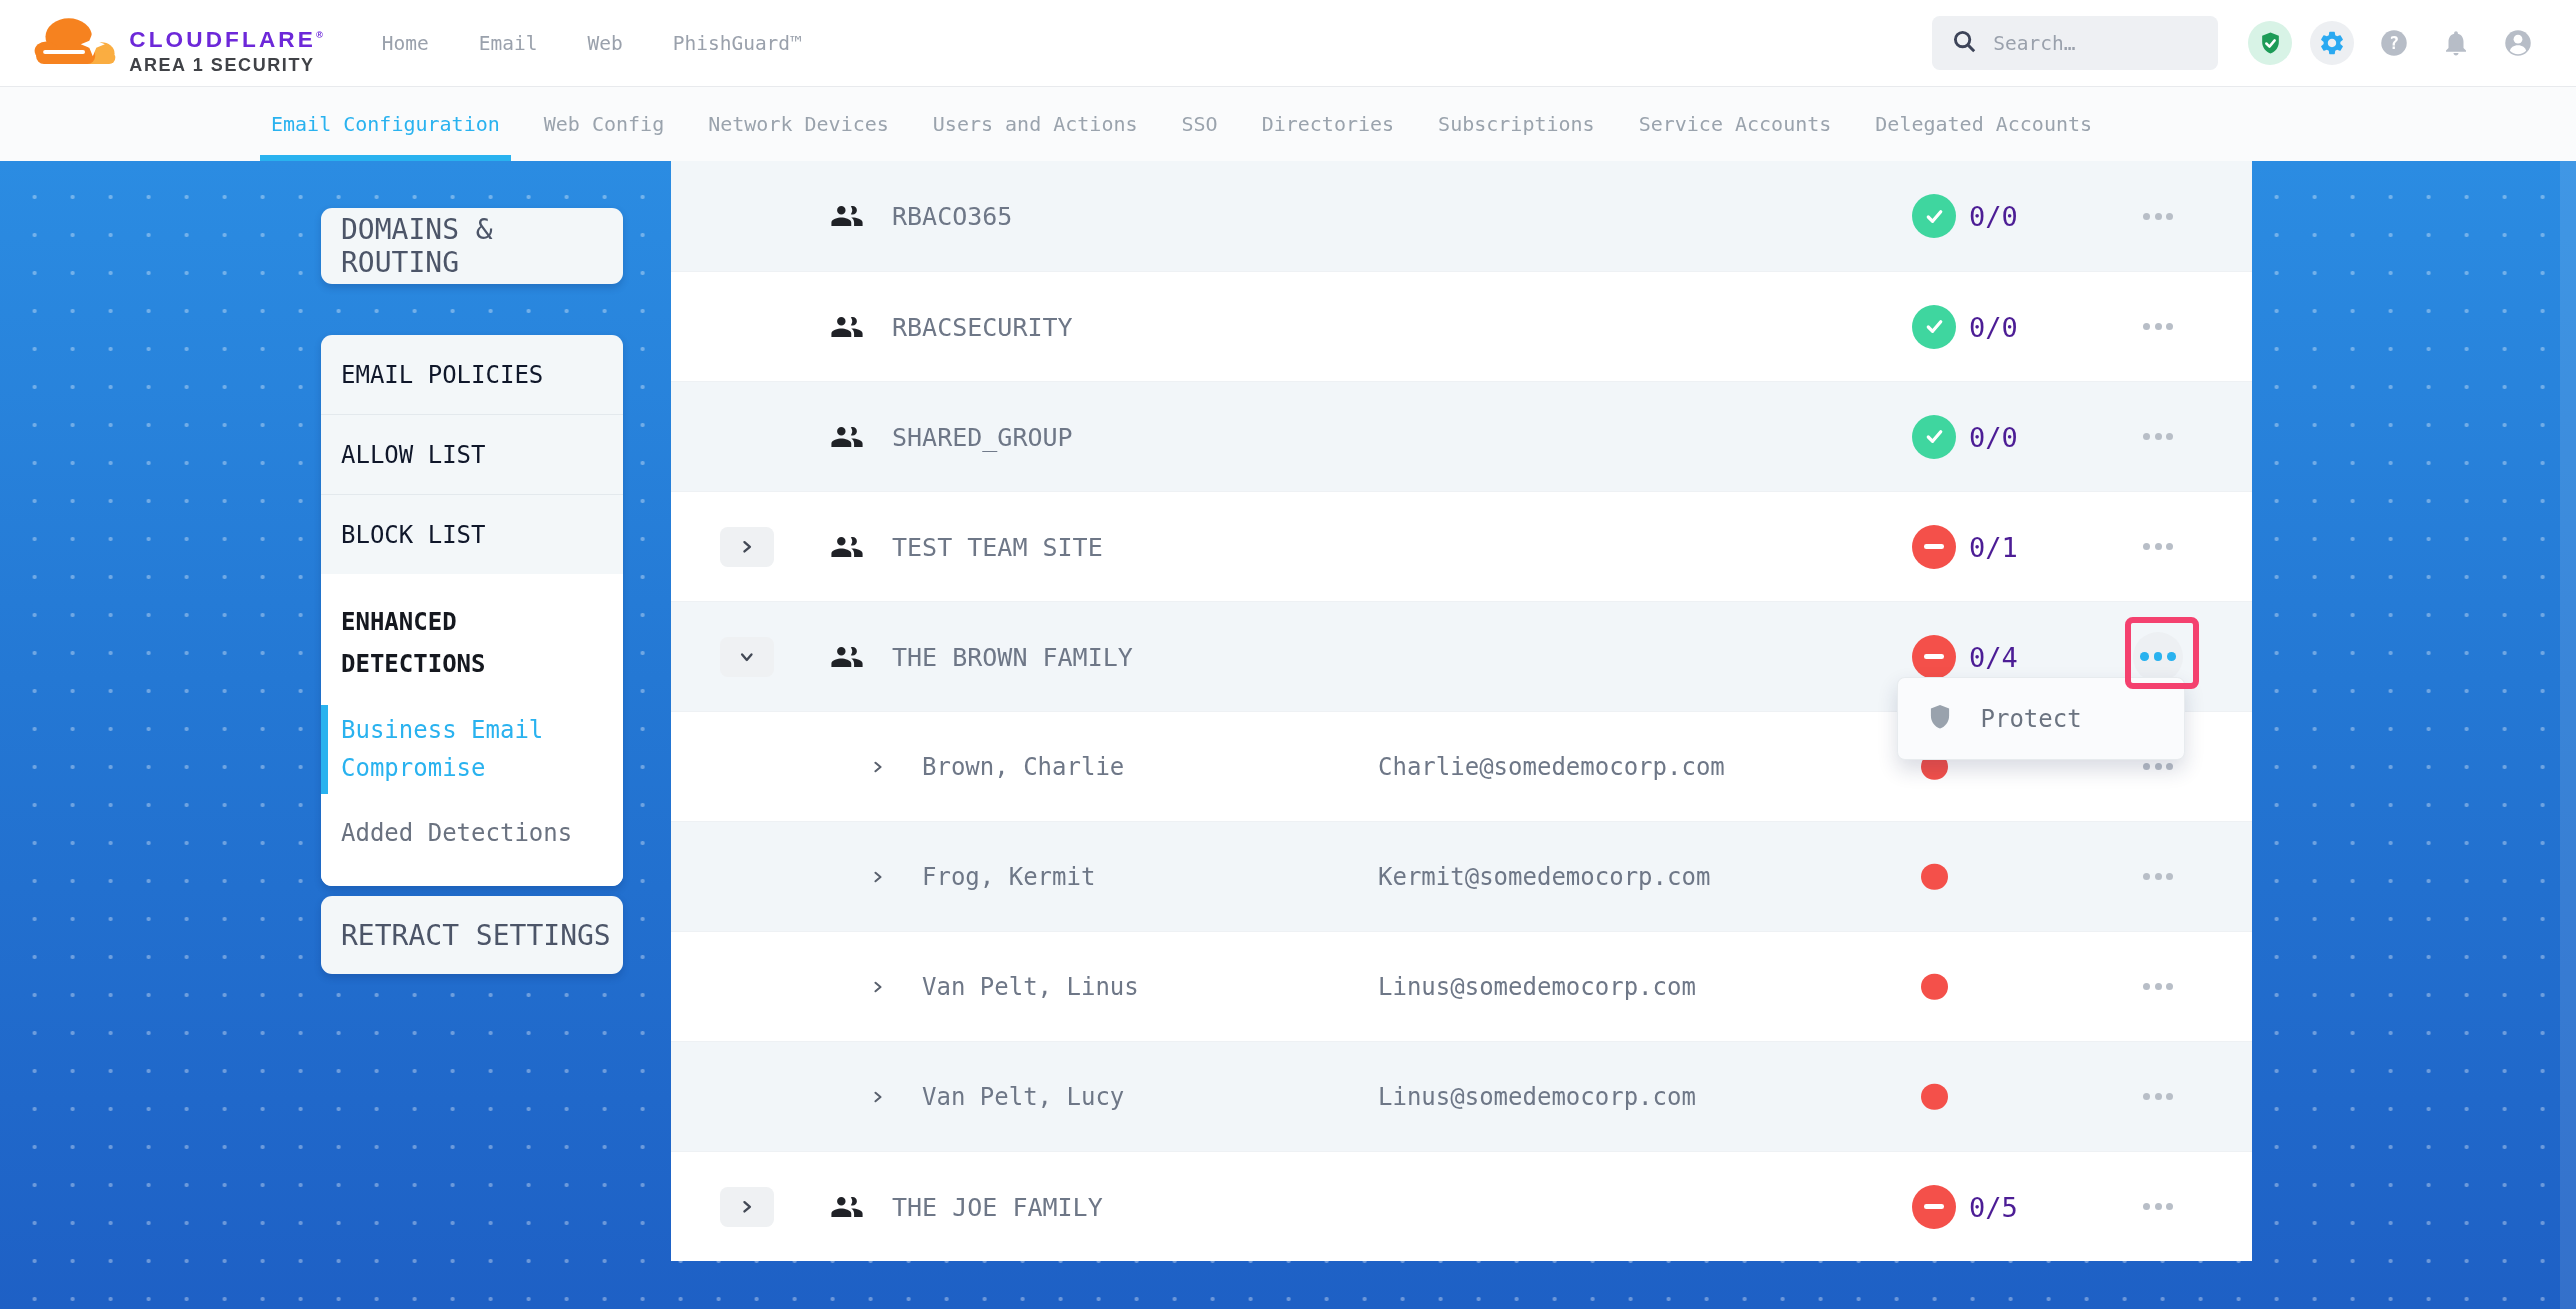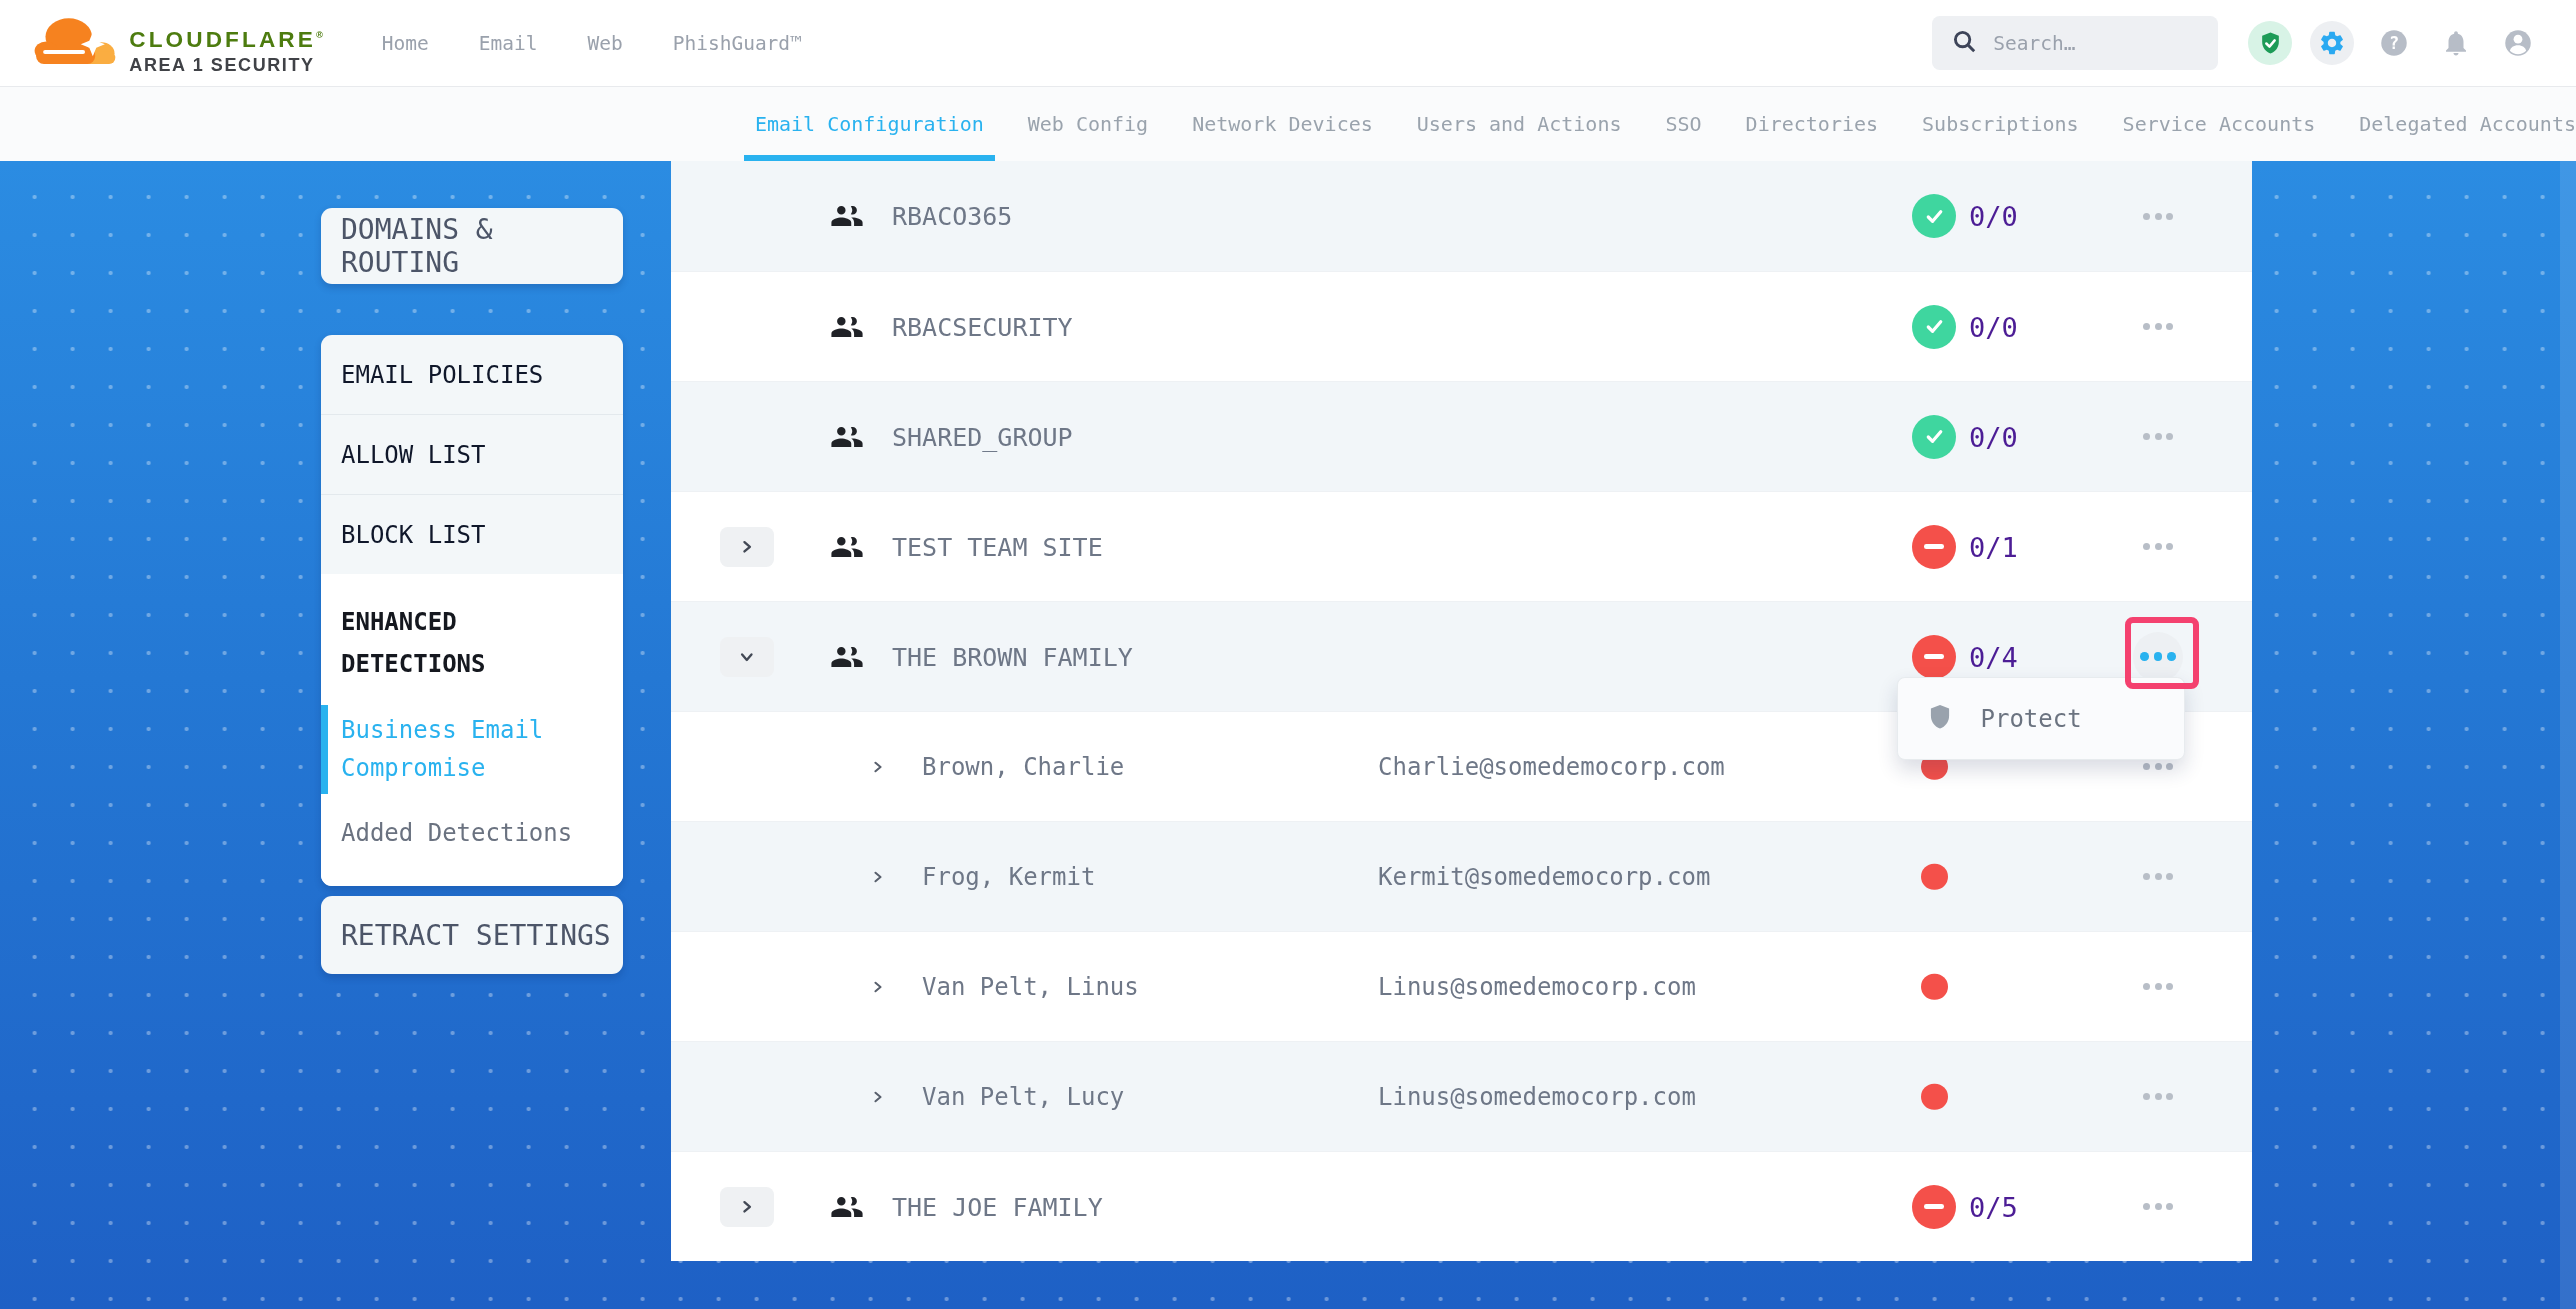--- a/index.html
+++ b/index.html
@@ -5,40 +5,40 @@
   html,body{margin:0;padding:0;background:#0c2d55;}
   #stage{position:relative;width:2576px;height:1309px;overflow:hidden;
          font-family:"DejaVu Sans Mono","Liberation Mono",monospace;
          --accent:#29b2ef; --green:#3fd69f; --red:#f4504a; --pink:#f4416f;}
   
   .header{position:absolute;top:0;left:0;right:0;height:86px;background:#ffffff;
           border-bottom:1.6px solid #e8eaed;display:flex;align-items:center;z-index:5;}
   .logo-wrap{margin-left:33px;display:flex;align-items:flex-start;gap:9.3px;}
   .logo-txt{display:flex;flex-direction:column;margin-top:17px;}
   .brand{font-family:"Liberation Sans","DejaVu Sans",sans-serif;font-weight:bold;
-         font-size:22.6px;letter-spacing:3.1px;color:#4d7c0f;line-height:1;}
+         font-size:22.6px;letter-spacing:3.1px;color:#6d28d9;line-height:1;}
   .brand sup{font-size:9.3px;letter-spacing:0;}
   .brand-sub{font-family:"Liberation Sans","DejaVu Sans",sans-serif;font-weight:bold;
          font-size:18px;letter-spacing:1.6px;color:#404247;margin-top:4.7px;line-height:1;}
   .top-nav{display:flex;gap:50px;margin-left:59px;}
   .nav-link{font-size:19.5px;color:#9aa1ac;cursor:pointer;white-space:nowrap;}
   .hspace{flex:1;}
   .search{width:286px;height:54px;background:#eef0f3;border-radius:7.8px;display:flex;
           align-items:center;gap:14px;padding-left:18.7px;box-sizing:border-box;margin-right:30px;}
   .search input{border:none;outline:none;background:transparent;font:inherit;font-size:19.5px;
           color:#4a5160;width:195px;}
   .search input::placeholder{color:#9aa1ac;}
   .hicons{display:flex;align-items:center;gap:18px;margin-right:36px;}
   .hicon{width:44px;height:44px;border-radius:50%;display:flex;align-items:center;
          justify-content:center;cursor:pointer;flex:none;}
   .hicon.mint{background:#d8f3e6;}
   .hicon.grey{background:#edeff2;}
   
   .tabbar{position:absolute;top:86px;left:0;right:0;height:75px;background:#fafbfc;
-          display:flex;align-items:center;gap:44px;padding-left:271px;z-index:4;justify-content:flex-end;}
+          display:flex;align-items:center;gap:44px;padding-left:271px;z-index:4;}
   .tab{font-size:20px;color:#9aa3ad;cursor:pointer;position:relative;height:100%;
        display:flex;align-items:center;white-space:nowrap;}
   .tab.active{color:var(--accent);}
   .tab.active::after{content:"";position:absolute;left:-11px;right:-11px;bottom:0;
        height:6.2px;background:var(--accent);}
   
   .content{position:absolute;top:161px;left:0;right:0;bottom:0;
            background:linear-gradient(180deg,#2b8ce2 0%,#2478d4 45%,#1e60c5 100%);}
   .content::before{content:"";position:absolute;inset:0;
      background-image:radial-gradient(circle,rgba(255,255,255,.34) 0 1.9px,rgba(255,255,255,0) 2.3px);

